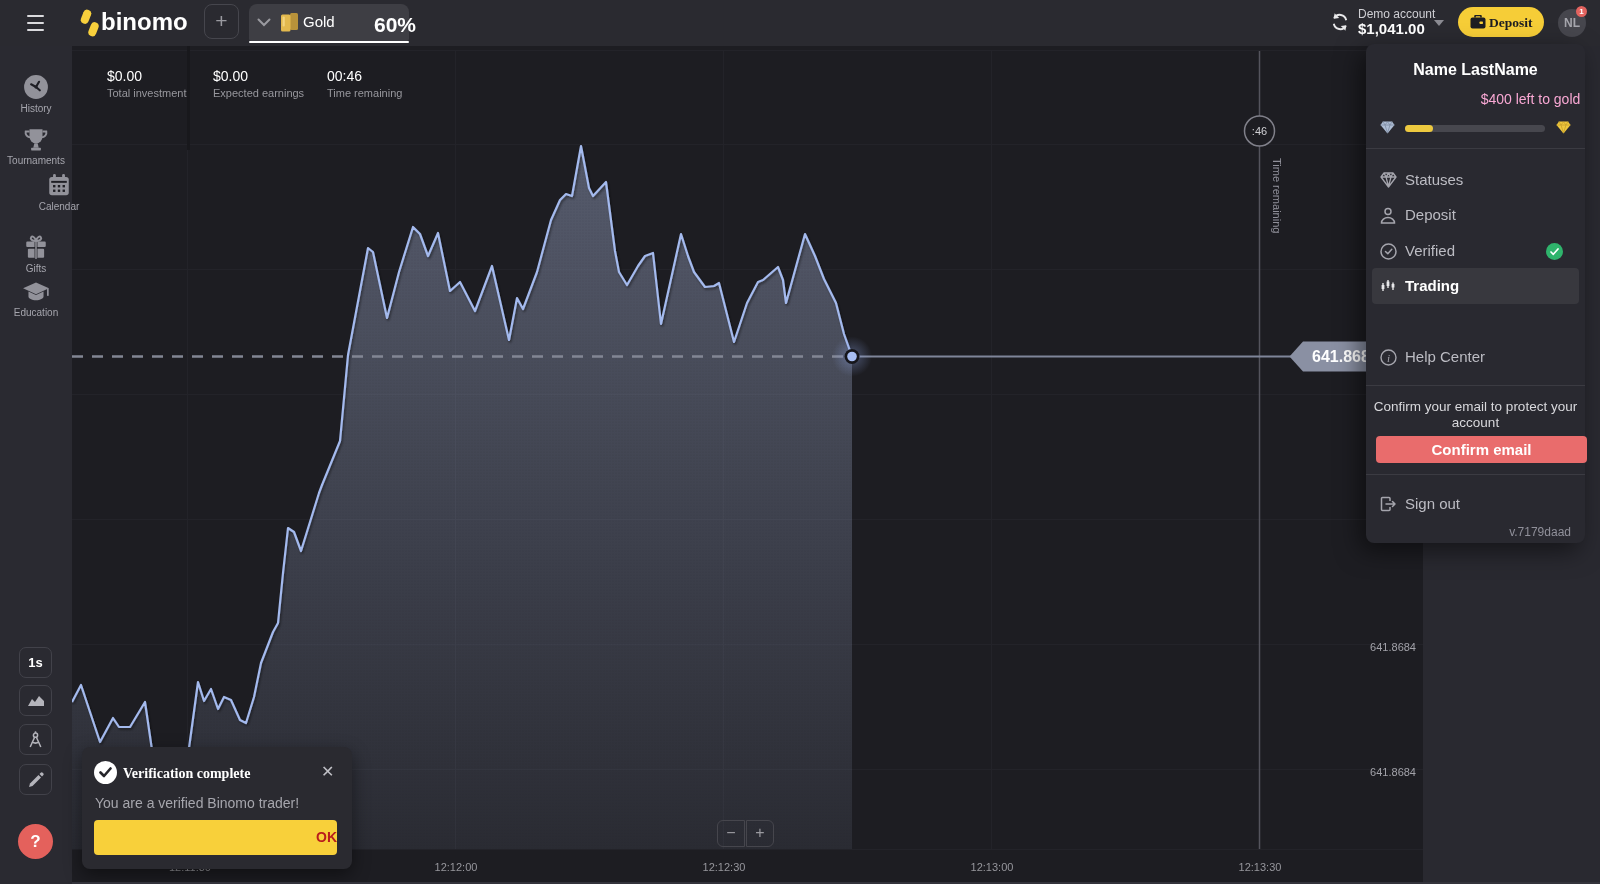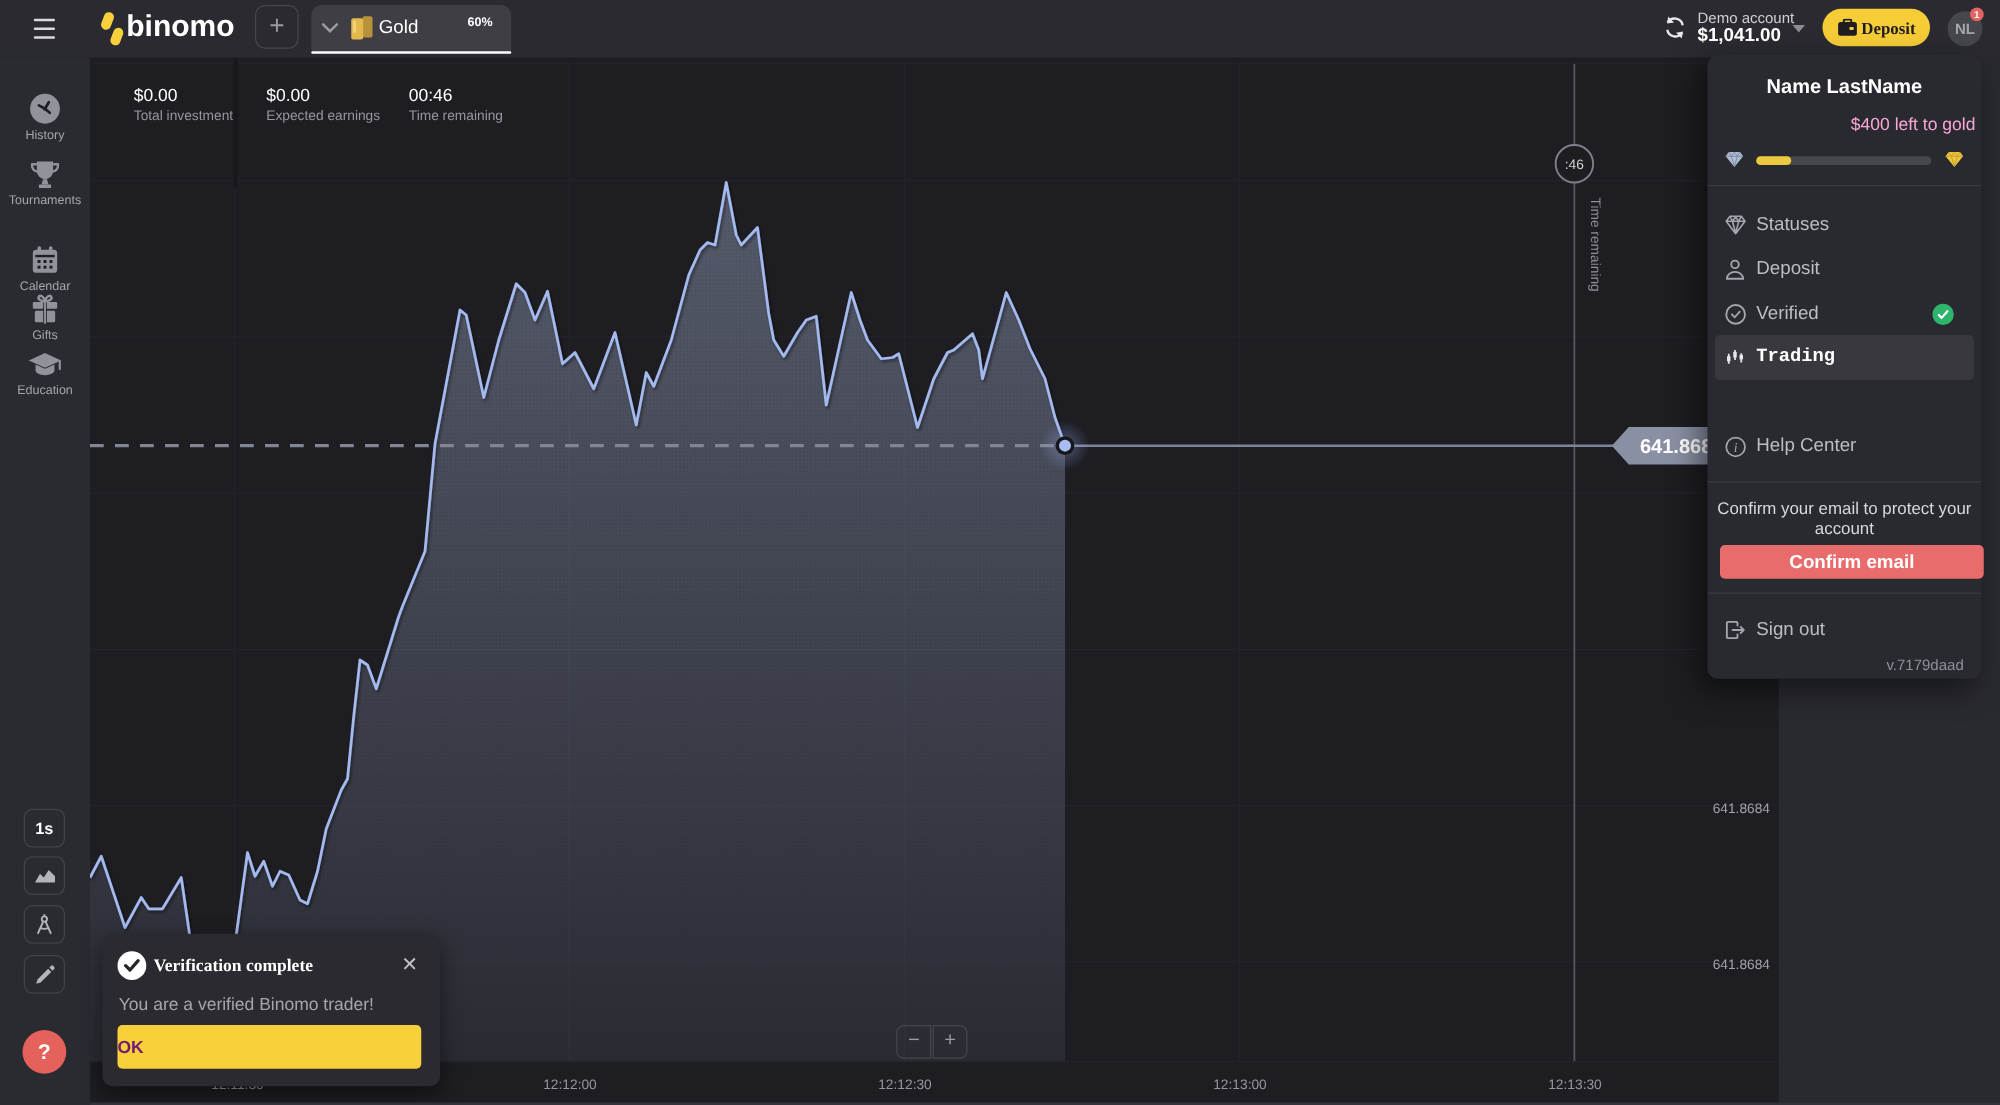--- a/index.html
+++ b/index.html
@@ -7,21 +7,21 @@
 .abs{position:absolute;}
 
 #topbar{left:0;top:0;width:1600px;height:46px;background:#2a2a30;}
 #burger{left:27px;top:15px;width:17px;height:16px;}
 #burger div{height:2px;background:#dadadd;border-radius:1px;margin-bottom:5px;}
 #logotext{left:101px;top:8px;font-size:24px;font-weight:bold;color:#fff;letter-spacing:0px;}
 #plusbtn{left:204px;top:4px;width:33px;height:33px;border:1.5px solid #46464d;border-radius:8px;color:#9a9aa0;font-size:21px;line-height:31px;text-align:center;font-weight:300;}
 #assetbox{left:249px;top:4px;width:160px;height:37px;background:#3e3e44;border-radius:8px 8px 2px 2px;}
 #assetbox .under{position:absolute;left:0;bottom:-2px;width:160px;height:2.5px;background:#fff;border-radius:2px;}
 #goldlbl{left:303px;top:13px;font-size:15px;color:#fff;}
-#pct{left:374px;top:13px;font-size:10px;color:#fff;font-weight:bold;}
+#pct{left:374px;top:13px;font-size:21px;color:#fff;font-weight:bold;}
 #demolbl{left:1358px;top:7px;font-size:12px;color:#cfcfd4;}
 #balance{left:1358px;top:20px;font-size:15px;color:#fff;font-weight:bold;}
 #downtri{left:1434px;top:20px;width:0;height:0;border-left:5px solid transparent;border-right:5px solid transparent;border-top:6px solid #8b8b92;}
 #deposit{left:1458px;top:7px;width:86px;height:30px;background:#f6cd37;border-radius:15px;color:#1d1d22;}
 #deposit span{position:absolute;left:31px;top:8px;font-size:13.5px;font-weight:600;font-family:Liberation Serif, serif;}
 #avatar{left:1558px;top:9px;width:28px;height:28px;border-radius:50%;background:#46464d;color:#a6a6ad;font-size:12px;font-weight:bold;text-align:center;line-height:28px;}
 #badge1{left:1576px;top:6px;width:11px;height:11px;border-radius:50%;background:#e2635f;color:#fff;font-size:8px;font-weight:bold;text-align:center;line-height:11px;}
 
 #sidebar{left:0;top:46px;width:72px;height:838px;background:#2a2a31;}
 .sideitem{position:absolute;left:0;width:72px;text-align:center;color:#a5a5ad;font-size:10px;}
@@ -33,21 +33,21 @@
 .stat .l{font-size:11px;color:#97979d;margin-top:3px;}
 
 #axisright{left:1423px;top:46px;width:177px;height:838px;background:#292930;}
 .pricelbl{position:absolute;font-size:11px;color:#a2a2a9;width:50px;text-align:right;}
 
 #toast{left:82px;top:747px;width:270px;height:122px;background:#2a2a30;border-radius:8px;box-shadow:0 6px 18px rgba(0,0,0,.45);}
 #toast .tick{position:absolute;left:12px;top:14px;width:23px;height:23px;border-radius:50%;background:#fff;}
 #toast .title{position:absolute;left:41px;top:19px;font-size:14px;font-weight:bold;color:#fff;font-family:Liberation Serif, serif;}
 #toast .x{position:absolute;left:239px;top:15px;color:#c0c0c6;font-size:16px;}
 #toast .msg{position:absolute;left:13px;top:48px;font-size:14px;color:#a6a6ad;}
-#toast .ok{position:absolute;left:12px;top:73px;width:243px;height:35px;background:#f8d03a;border-radius:4px;color:#701a75;font-size:14px;font-weight:bold;text-align:left;line-height:35px;}
+#toast .ok{position:absolute;left:12px;top:73px;width:243px;height:35px;background:#f8d03a;border-radius:4px;color:#b91c1c;font-size:14px;font-weight:bold;text-align:right;line-height:35px;}
 
 .zoombtn{position:absolute;top:820px;width:28px;height:27px;border:1.5px solid #46464d;box-sizing:border-box;color:#9a9aa0;font-size:16px;text-align:center;line-height:24px;font-weight:300;}
 
 #panel{left:1366px;top:44px;width:219px;height:499px;background:#292930;border-radius:8px;box-shadow:-6px 8px 24px rgba(0,0,0,.5);}
 #panel .name{position:absolute;left:0;top:17px;width:219px;text-align:center;font-size:16px;font-weight:bold;color:#fff;}
 #panel .togold{position:absolute;left:16px;top:47px;width:219px;text-align:center;font-size:14px;color:#f9a8d4;padding-left:39px;}
 #panel .bar{position:absolute;left:39px;top:81px;width:140px;height:7px;border-radius:4px;background:#47474e;}
 #panel .bar .fillb{position:absolute;left:0;top:0;width:28px;height:7px;border-radius:4px;background:#edc93f;}
 #panel .divider{position:absolute;left:0;width:219px;height:1px;background:#3b3b42;}
 .mrow{position:absolute;left:0;width:219px;height:36px;}
@@ -164,21 +164,21 @@
       </g>
       <circle cx="12" cy="12" r="1.4" fill="#1f1f25"></circle>
     </svg>History</div>
 <div class="sideitem" style="top:126px;">
 <svg width="26" height="26" viewBox="0 0 24 24">
       <path d="M6 3 h12 v7 a6 6 0 0 1 -12 0 Z" fill="#92929a"></path>
       <path d="M6 5 H2.5 a4.5 4.5 0 0 0 4.5 5.5 M18 5 h3.5 a4.5 4.5 0 0 1 -4.5 5.5" fill="none" stroke="#92929a" stroke-width="1.8"></path>
       <path d="M10.5 16 h3 l1 4 h-5 Z" fill="#92929a"></path>
       <rect x="7.5" y="20" width="9" height="2.5" rx="0.5" fill="#92929a"></rect>
     </svg>Tournaments</div>
-<div class="sideitem" style="top:195px;">
+<div class="sideitem" style="top:172px;padding-left:23px;">
 <svg width="26" height="26" viewBox="0 0 24 24">
       <rect x="3" y="4.5" width="18" height="17" rx="2.5" fill="#92929a"></rect>
       <rect x="6.5" y="1.8" width="2.6" height="4.6" rx="1.2" fill="#92929a"></rect>
       <rect x="14.9" y="1.8" width="2.6" height="4.6" rx="1.2" fill="#92929a"></rect>
       <rect x="4.8" y="8.2" width="14.4" height="1.8" fill="#1f1f25"></rect>
       <g fill="#1f1f25">
         <rect x="6.5" y="12" width="2.2" height="2.2"></rect>
         <rect x="10.9" y="12" width="2.2" height="2.2"></rect>
         <rect x="15.3" y="12" width="2.2" height="2.2"></rect>
         <rect x="6.5" y="16.2" width="2.2" height="2.2"></rect>
@@ -315,21 +315,21 @@
       <svg width="17" height="17" viewBox="0 0 17 17">
         <circle cx="8.5" cy="8.5" r="7.5" stroke="#a5a5ad" stroke-width="1.5" fill="none"></circle>
         <path d="M5.5 8.5 L7.8 10.8 L11.8 6.3" stroke="#a5a5ad" stroke-width="1.5" fill="none" stroke-linecap="round" stroke-linejoin="round"></path>
       </svg>
       <div class="lab">Verified</div>
 <div style="position:absolute;left:180px;top:10px;width:17px;height:17px;border-radius:50%;background:#2fb46c;"></div>
 <svg style="position:absolute;left:184px;top:15px;" width="9" height="8" viewBox="0 0 9 8">
         <path d="M1 4 L3.3 6.3 L8 1" stroke="#fff" stroke-width="1.7" fill="none" stroke-linecap="round" stroke-linejoin="round"></path>
       </svg>
     </div>
-<div class="mrow" style="top:224px;font-family:Liberation Mono, monospace;">
+<div class="mrow" style="top:224px;">
       <svg width="16" height="17" viewBox="0 0 16 17">
         <g stroke="#e8e8ea" stroke-width="1.4">
           <line x1="3" y1="5" x2="3" y2="13"></line>
           <line x1="8" y1="2" x2="8" y2="10"></line>
           <line x1="13" y1="4.5" x2="13" y2="12"></line>
         </g>
         <g fill="#e8e8ea">
           <rect x="1.6" y="7" width="2.8" height="4"></rect>
           <rect x="6.6" y="3.5" width="2.8" height="4.5"></rect>
           <rect x="11.6" y="6" width="2.8" height="3.5"></rect>

